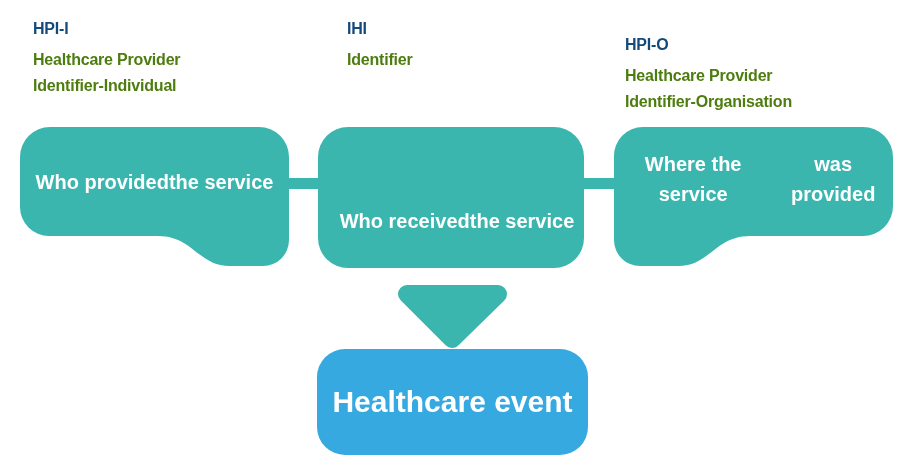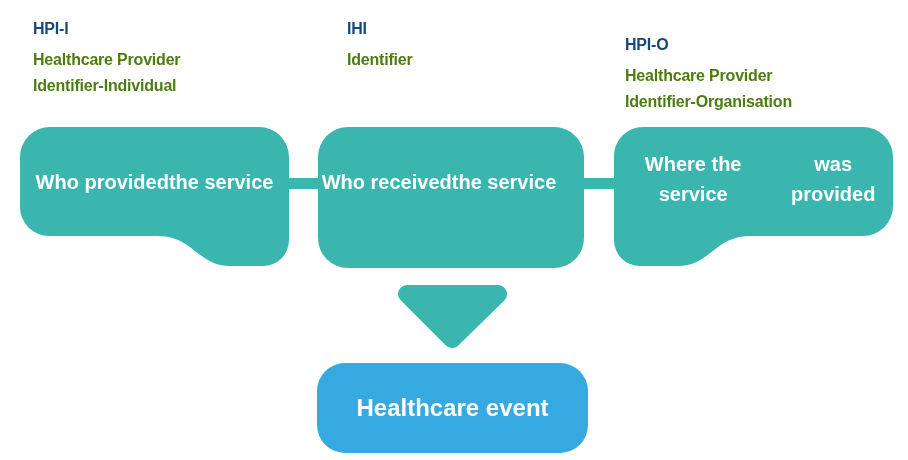--- a/index.html
+++ b/index.html
@@ -46,37 +46,37 @@
     align-items: center;
     justify-content: center;
     color: #ffffff;
     font-weight: bold;
     font-size: 20px;
     line-height: 30px;
     text-align: center;
     pointer-events: none;
   }
   .lbl-left   { left: 20px;  top: 127px; width: 269px; height: 109px; }
-  .lbl-middle { left: 306px; top: 127px; width: 266px; height: 109px; }
+  .lbl-middle { left: 324px; top: 127px; width: 266px; height: 109px; align-items: flex-end; }
   .lbl-right  { left: 613px; top: 124px; width: 280px; height: 109px; }
   
   .event-box {
     position: absolute;
     left: 317px;
-    top: 363px;
+    top: 349px;
     width: 271px;
-    height: 90px;
+    height: 106px;
     background: #36A9E1;
     border-radius: 28px;
     display: flex;
     align-items: center;
     justify-content: center;
     color: #ffffff;
     font-weight: bold;
-    font-size: 24px;
+    font-size: 30px;
   }
   .teal-fill { fill: #3AB6AE; }
   .teal-stroke { stroke: #3AB6AE; }
 </style>
 </head>
 <body>
 
 <div class="canvas">
 
   <div class="col-header hdr-left">

